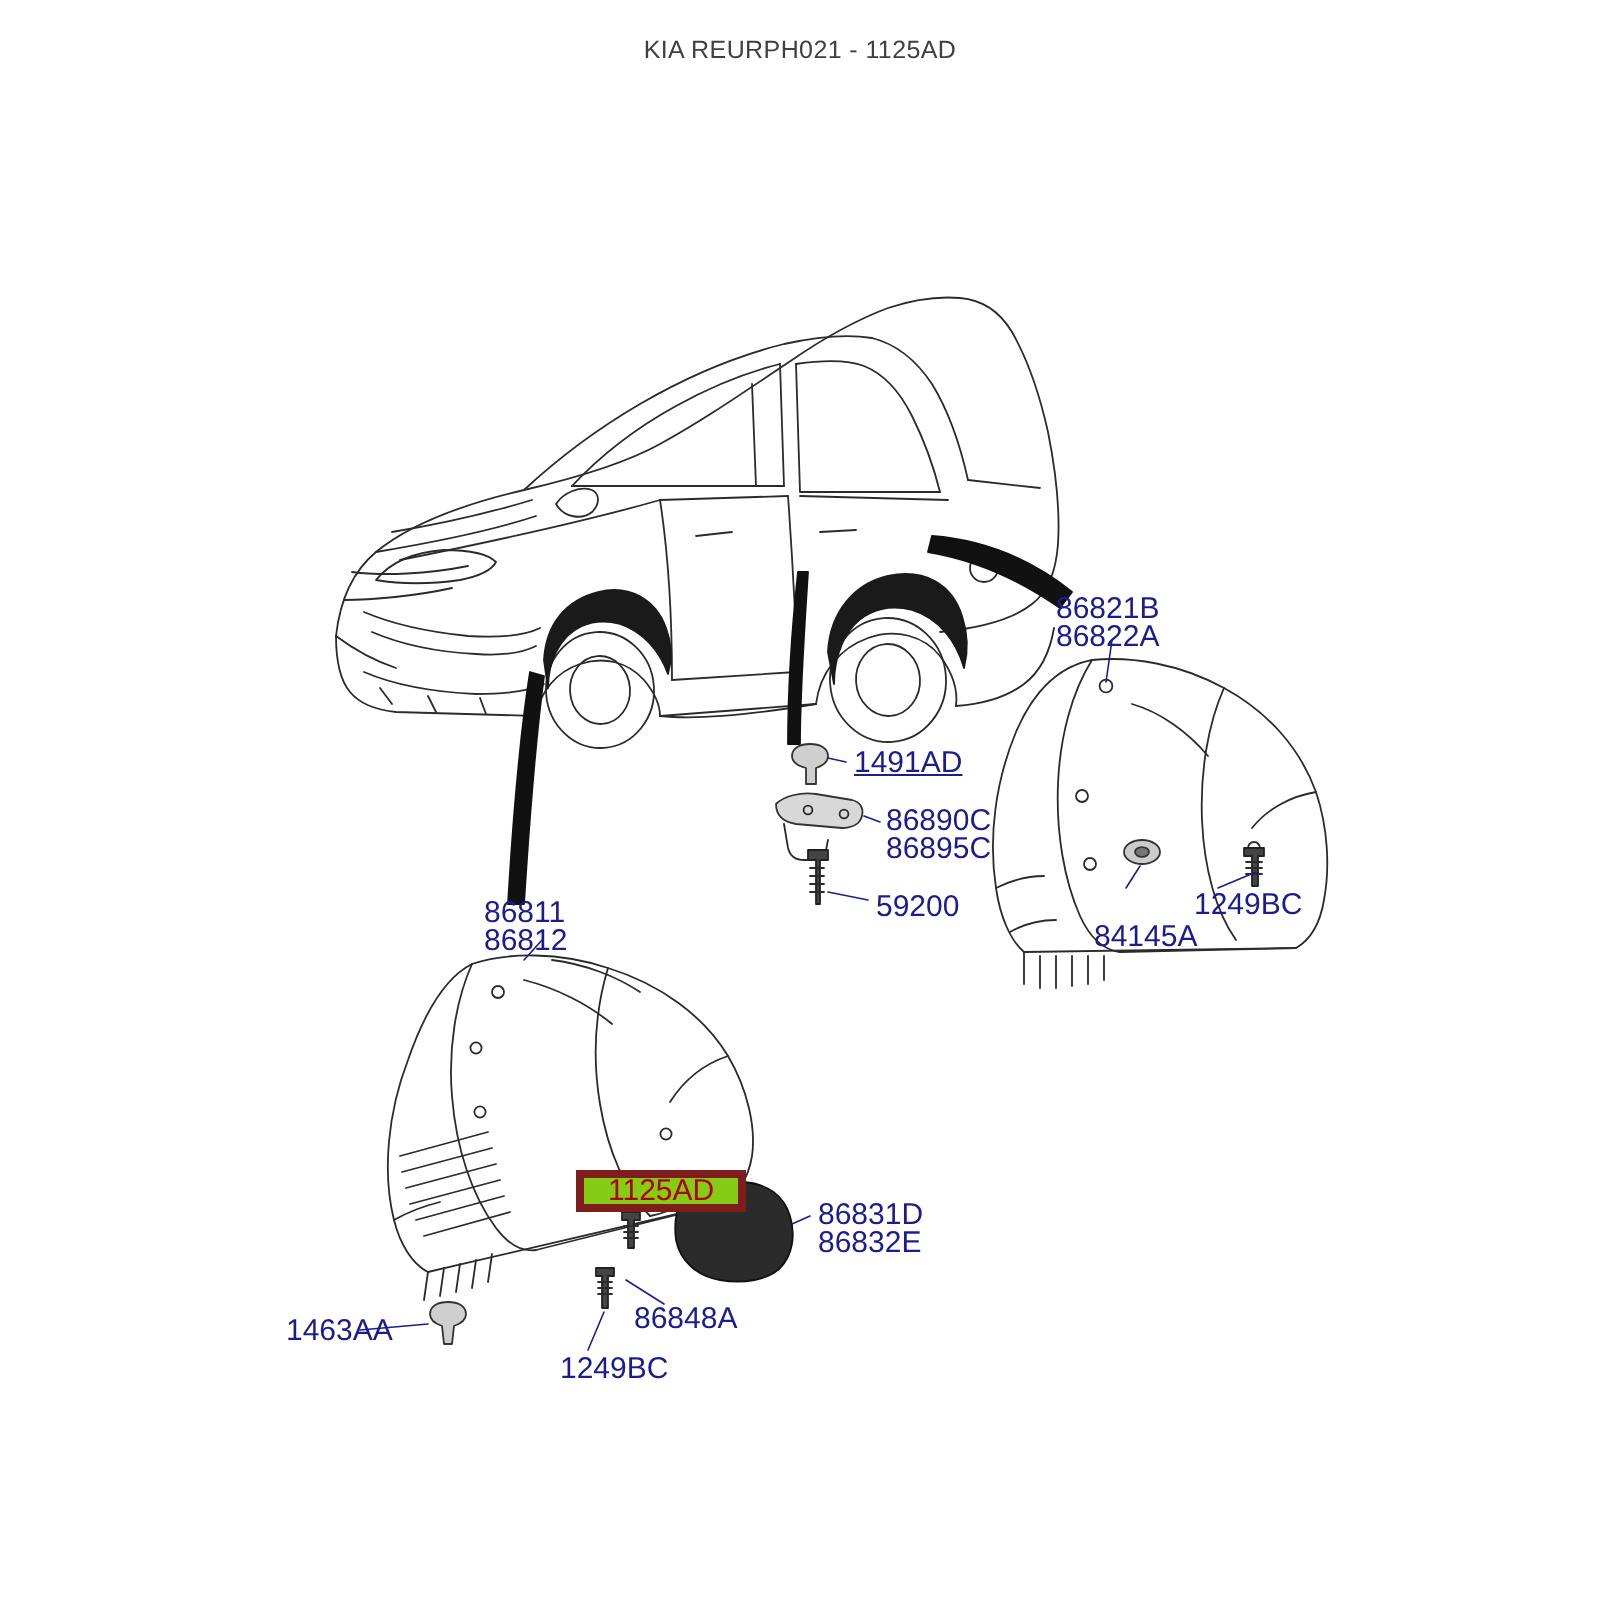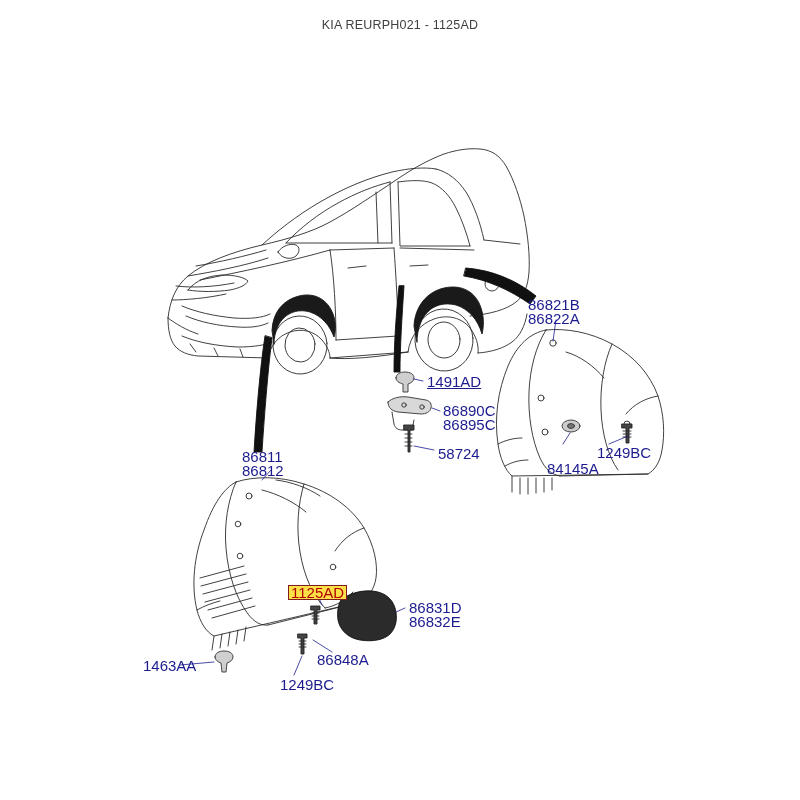--- a/index.html
+++ b/index.html
@@ -41,24 +41,24 @@
   }
   .lbl {
     position: absolute;
     font-size: 15px;
     color: #1c1c8f;
     white-space: nowrap;
     line-height: 13.5px;
     font-family: "Liberation Sans", sans-serif;
   }
   .lbl.highlight {
-    background: #fde047;
+    background: #84cc16;
     color: #b00000;
-    border: 1px solid #7f1d1d;
-    padding: 0 2px;
+    border: 4px solid #7f1d1d;
+    padding: 0 12px;
     line-height: 13px;
   }
 </style>
 </head>
 <body>
 
 <div id="diagram-root">
 
   <div class="title">KIA REURPH021 - 1125AD</div>
 
@@ -289,21 +289,21 @@
   <div class="lbl" style="left:427px; top:375px;text-decoration:underline;">
     <div>1491AD</div>
   </div>
 
   <div class="lbl" style="left:443px; top:404px;">
     <div>86890C</div>
     <div>86895C</div>
   </div>
 
   <div class="lbl" style="left:438px; top:447px;">
-    <div>58724</div>
+    <div>59200</div>
   </div>
 
   <div class="lbl" style="left:547px; top:462px;">
     <div>84145A</div>
   </div>
 
   <div class="lbl" style="left:597px; top:446px;">
     <div>1249BC</div>
   </div>
 

